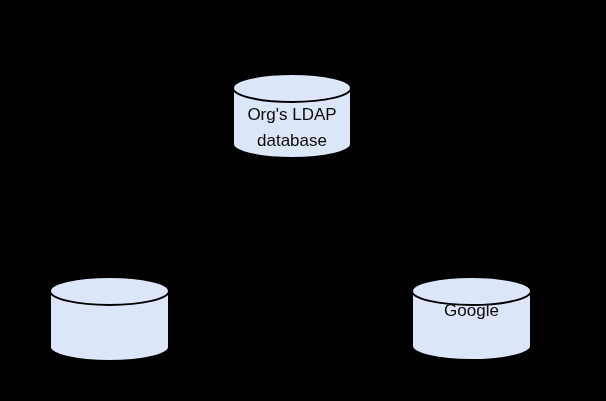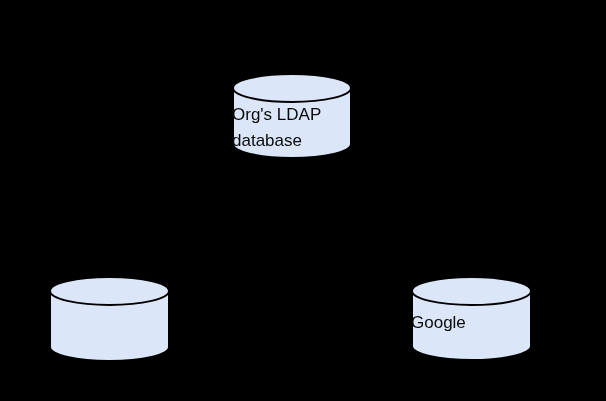--- a/index.html
+++ b/index.html
@@ -23,31 +23,32 @@
   .cylinder-node { position: absolute; }
   .cylinder-node svg { display: block; overflow: visible; }
   .cyl-body, .cyl-top {
     fill: var(--cyl-fill);
     stroke: var(--cyl-stroke);
     stroke-width: 2;
   }
   .cyl-label {
     position: absolute;
     left: 0; right: 0;
+    text-align: center;
     font-size: 17px;
     line-height: 26px;
     color: var(--label-color);
   }
   
   .node-ldap   { left: 232px; top: 73px;  width: 120px; height: 86px; }
   .node-ldap .cyl-label   { top: 29px; }
   .node-emm    { left: 49px;  top: 276px; width: 121px; height: 86px; }
   .node-emm .cyl-label    { top: 23px; }
   .node-google { left: 411px; top: 276px; width: 121px; height: 85px; }
-  .node-google .cyl-label { top: 34px; }
+  .node-google .cyl-label { top: 22px; }
 </style>
 </head>
 <body>
 
 <div class="canvas">
 
   <div class="cylinder-node node-ldap">
     <svg width="120" height="86" viewBox="0 0 120 86">
       <path class="cyl-body" d="M 1,15 L 1,71 A 59,14 0 0 0 119,71 L 119,15"></path>
       <ellipse class="cyl-top" cx="60" cy="15" rx="59" ry="14"></ellipse>

